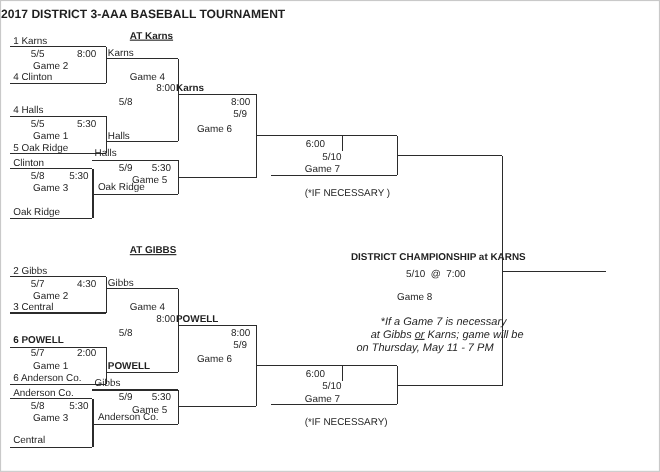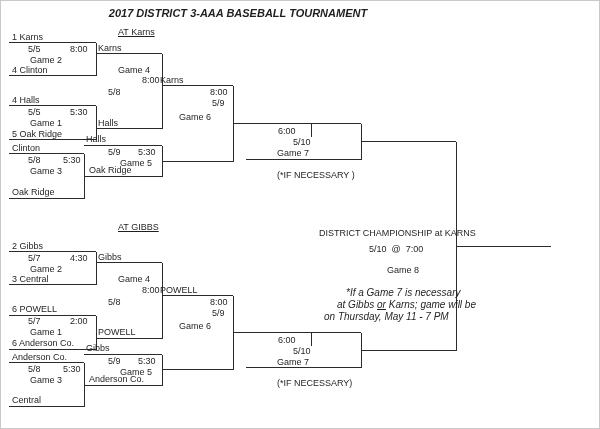--- a/index.html
+++ b/index.html
@@ -4,26 +4,26 @@
 <title>2017 District 3-AAA Baseball Tournament</title>
 <style>
   * { margin:0; padding:0; box-sizing:border-box; }
   html,body { background:#ffffff; }
   .page {
     position:relative; width:600px; height:429px; background:#fff;
     font-family:"Liberation Sans", sans-serif; color:#1f1f1f;
     border:1px solid #c9c9c9; overflow:hidden;
   }
   .t { position:absolute; white-space:pre; font-size:9px; line-height:1.15; }
-  .b { font-weight:normal; }
+  .b { font-weight:bold; }
   .u { text-decoration:underline; }
   .i { font-style:italic; font-size:10px; }
   .title {
-    position:absolute; left:0; top:6px; width:474px; text-align:center;
-    font-weight:bold; font-size:11px; white-space:pre;font-style:italic;
+    position:absolute; left:0; top:6px; width:474px; text-align:left;
+    font-weight:bold; font-size:11px; white-space:pre;
   }
   svg.lines { position:absolute; left:0; top:0; }
 </style>
 </head>
 <body>
 
 <div class="page">
 
   <svg class="lines" width="600" height="429" viewBox="0 0 600 429">
     <path fill="none" stroke="#2b2b2b" stroke-width="1" shape-rendering="crispEdges" d="
@@ -122,19 +122,19 @@
   <span class="t" style="left:119px;top:366px">Game 5</span>
   <span class="t" style="left:88px;top:373px">Anderson Co.</span>
 
   <span class="t" style="left:277px;top:334px">6:00</span>
   <span class="t" style="left:292px;top:345px">5/10</span>
   <span class="t" style="left:276px;top:356px">Game 7</span>
   <span class="t" style="left:276px;top:377px">(*IF NECESSARY)</span>
 
   <span class="t b" style="left:318px;top:227px">DISTRICT CHAMPIONSHIP at KARNS</span>
   <span class="t" style="left:368px;top:243px">5/10  @  7:00</span>
-  <span class="t" style="left:386px;top:264px">Game 8</span>
+  <span class="t" style="left:360px;top:264px">Game 8</span>
 
   <span class="t i" style="left:345px;top:286px">*If a Game 7 is necessary</span>
   <span class="t i" style="left:336px;top:298px"><span>at Gibbs </span><span class="u">or</span><span> Karns; game will be</span></span>
   <span class="t i" style="left:323px;top:310px">on Thursday, May 11 - 7 PM</span>
 
 </div>
 
 </body></html>

